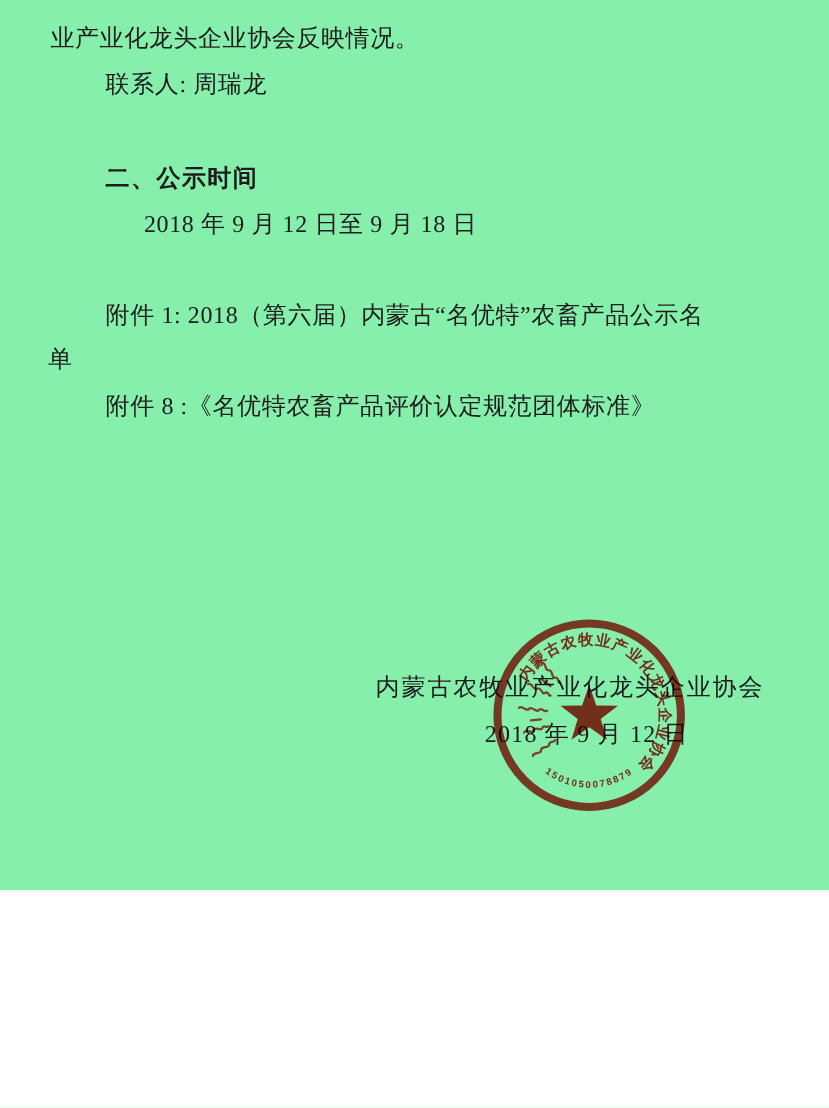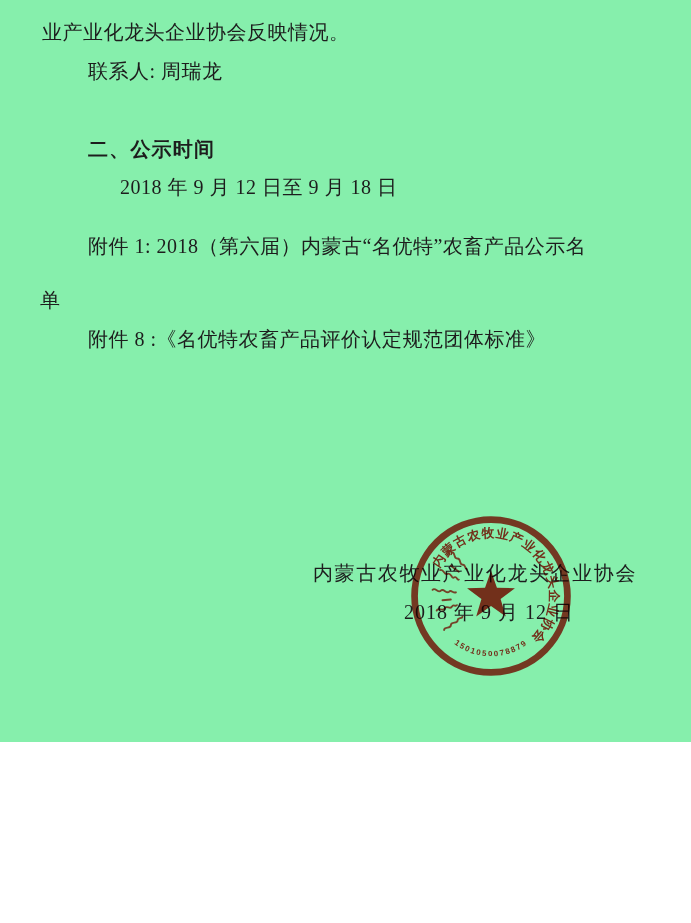--- a/index.html
+++ b/index.html
@@ -65,21 +65,21 @@
 
   <div class="line" style="left:42px;  top:20px;">业产业化龙头企业协会反映情况。</div>
 
   <div class="line" style="left:88px;  top:59px;">联系人: 周瑞龙</div>
 
 
   <div class="line heading-bold" style="left:88px; top:137px;">二、公示时间</div>
 
   <div class="line" style="left:88px;  top:175px;margin-left:32px;">2018 年 9 月 12 日至 9 月 18 日</div>
 
-  <div class="line" style="left:88px;  top:234px;text-align:right;">附件 1: 2018（第六届）内蒙古“名优特”农畜产品公示名</div>
+  <div class="line" style="left:88px;  top:251px;text-align:right;">附件 1: 2018（第六届）内蒙古“名优特”农畜产品公示名</div>
 
   <div class="line" style="left:40px;  top:288px;">单</div>
 
   <div class="line" style="left:88px;  top:327px;">附件 8 :《名优特农畜产品评价认定规范团体标准》</div>
 
   <div class="line sig-org">内蒙古农牧业产业化龙头企业协会</div>
 
   <div class="line sig-date">2018 年 9 月 12 日</div>
 
   <div class="seal-wrap">

